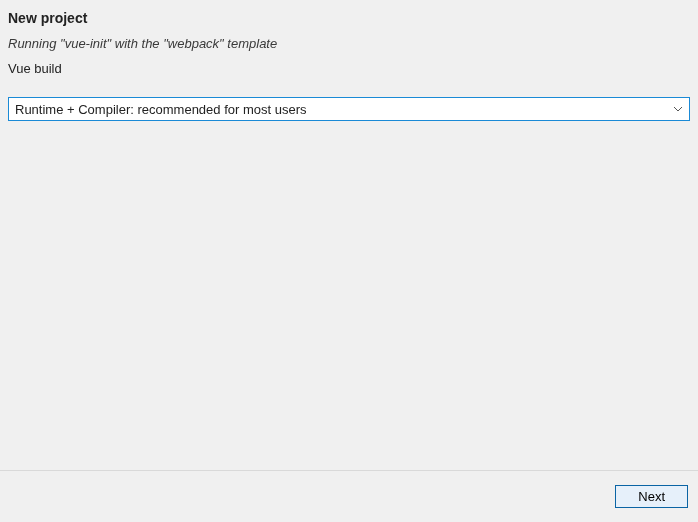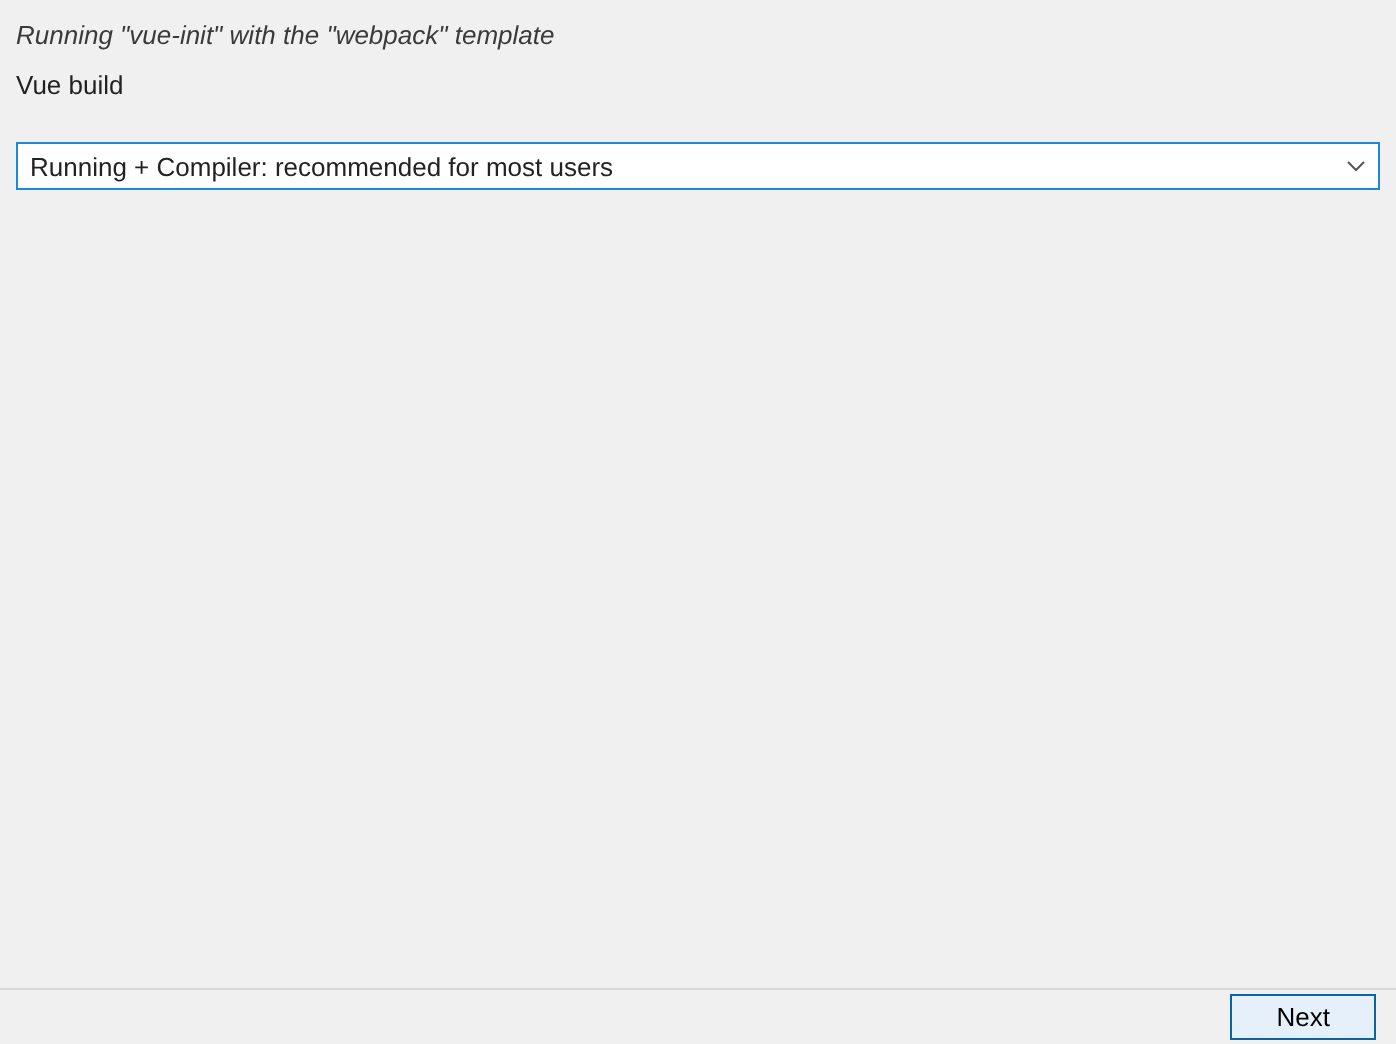--- a/index.html
+++ b/index.html
@@ -65,21 +65,21 @@
       justify-content: center;
     }
     .chevron svg {
       display: block;
     }
     .footer {
       position: absolute;
       left: 0;
       right: 0;
       bottom: 0;
-      height: 28px;
+      height: 52px;
       border-top: 1px solid #d9d9d9;
       display: flex;
       align-items: center;
       justify-content: flex-end;
       padding: 0 10px;
       background: #f0f0f0;
     }
     .btn {
       border: 1px solid #0a64a4;
       background: #e6f0fa;
@@ -87,24 +87,25 @@
       font-size: 13px;
       font-family: inherit;
       color: #000;
       cursor: pointer;
     }
   </style>
 </head>
 <body>
 
 <div class="main-area">
+  <div class="page-title">New project</div>
   <div class="subtitle">Running "vue-init" with the "webpack" template</div>
   <div class="field-label">Vue build</div>
   <div class="select-wrap">
-    <span class="select-value">Running + Compiler: recommended for most users</span>
+    <span class="select-value">Runtime + Compiler: recommended for most users</span>
     <span class="chevron">
       <svg width="10" height="6" viewBox="0 0 10 6">
           <path d="M1 1 L5 5 L9 1" fill="none" stroke="#555" stroke-width="1"></path>
         </svg>
     </span>
   </div>
 </div>
 
 <div class="footer">
   <button class="btn">Next</button>

